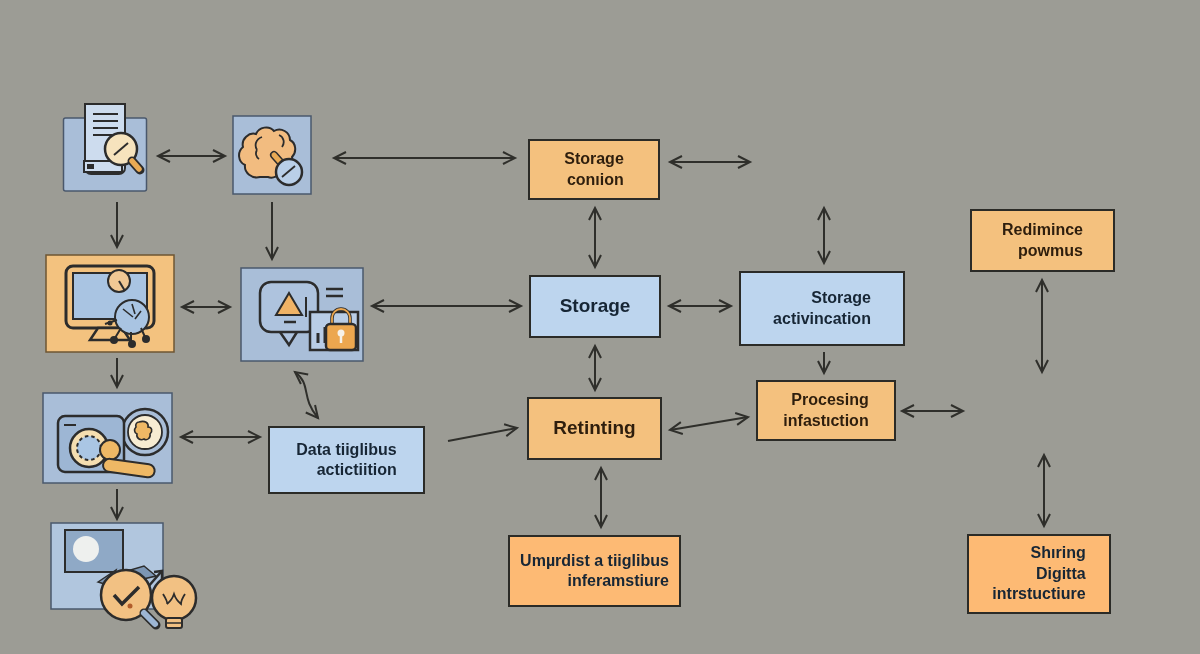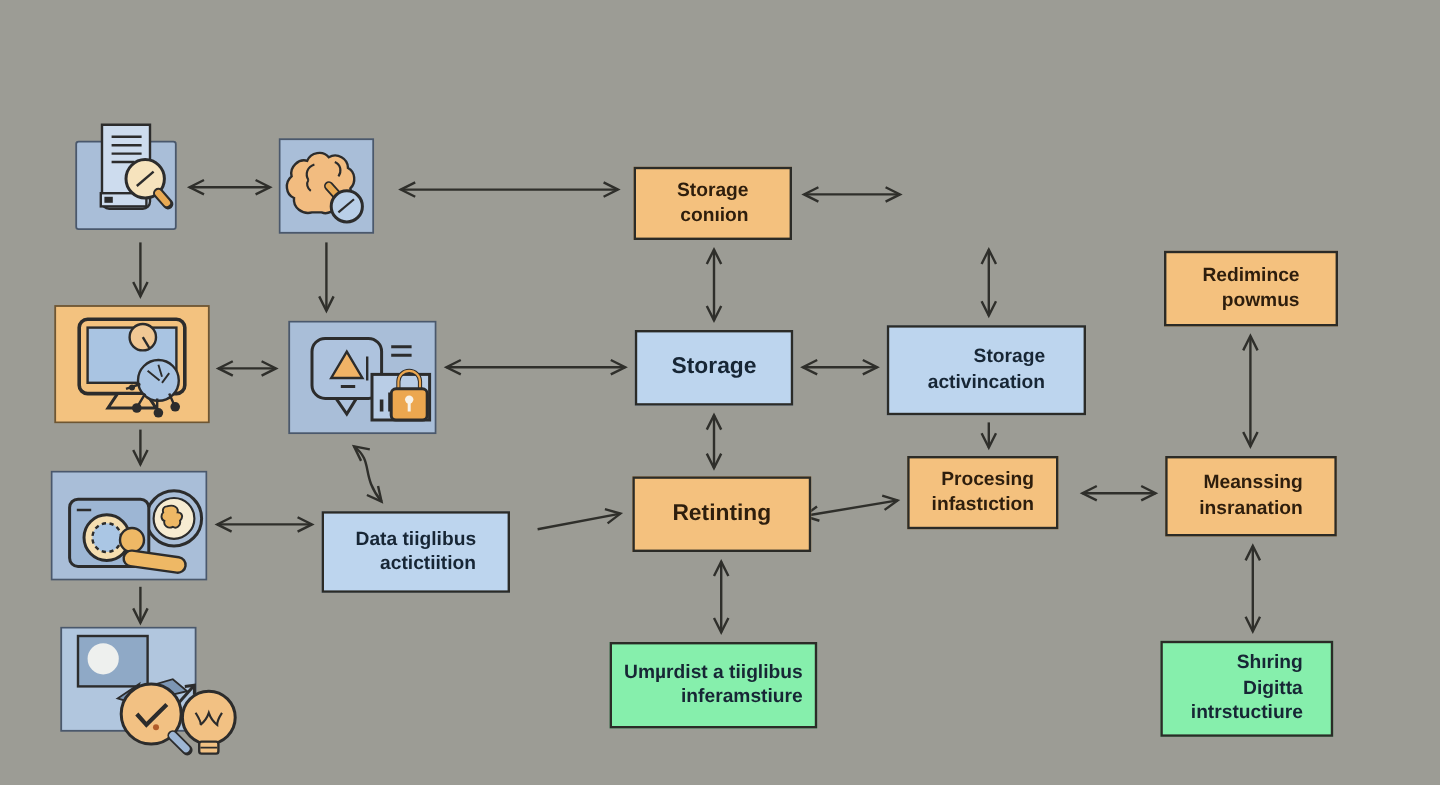--- a/index.html
+++ b/index.html
@@ -7,31 +7,31 @@
   .canvas { position:relative; width:1200px; height:654px; background:#9c9c95; overflow:hidden; }
   .title { position:absolute; top:26px; left:0; width:1200px; text-align:center; text-indent:30px;
            font-size:30px; font-weight:700; letter-spacing:.5px; color:#161513; }
   .arrows { position:absolute; left:0; top:0; width:1200px; height:654px; pointer-events:none; }
   .arrows line, .arrows path { stroke:#2f2f2b; stroke-width:2; fill:none; }
   .node { position:absolute; display:flex; align-items:center; justify-content:center; text-align:right;
           border:2px solid #2b2b27; font-weight:700; line-height:1.28; padding:1px; }
   .node-label { white-space:pre-line; }
   .orange { background:#f4c17e; color:#2e1e0d; }
   .blue   { background:#bdd5ee; color:#172635; }
-  .blue2  { background:#86efac; color:#172635; }
+  .blue2  { background:#fdba74; color:#172635; }
   .fs-lg  { font-size:19px; }
   .fs-md  { font-size:16px; }
   .n-storage-conion { left:528px; top:139px; width:132px; height:61px; }
   .n-mestestine     { left:758px; top:139px; width:131px; height:61px; }
   .n-storage        { left:529px; top:275px; width:132px; height:63px; }
   .n-activincation  { left:739px; top:271px; width:166px; height:75px; }
   .n-redimince      { left:970px; top:209px; width:145px; height:63px; }
   .n-datastoctiens  { left:268px; top:426px; width:157px; height:68px; }
-  .n-retinting      { left:527px; top:397px; width:149px; height:63px; }
-  .n-procesing      { left:756px; top:380px; width:126px; height:61px; }
+  .n-retinting      { left:527px; top:397px; width:135px; height:63px; }
+  .n-procesing      { left:756px; top:380px; width:140px; height:61px; }
   .n-meanssing      { left:971px; top:380px; width:143px; height:67px; }
   .n-umurdist       { left:508px; top:535px; width:173px; height:72px; }
   .n-shiring        { left:967px; top:534px; width:144px; height:80px; }
   .icon { position:absolute; }
   .i-doc     { left:62px;  top:101px; }
   .i-brain   { left:232px; top:115px; }
   .i-monitor { left:45px;  top:254px; }
   .i-chat    { left:240px; top:267px; }
   .i-globe   { left:42px;  top:392px; }
   .i-bulb    { left:50px;  top:522px; }
@@ -194,24 +194,20 @@
     <span class="node-label">Data tiiglibus
 actictiition</span>
   </div>
   <div class="node orange fs-lg n-retinting">
     <span class="node-label">Retinting</span>
   </div>
   <div class="node orange fs-md n-procesing">
     <span class="node-label">Procesing
 infastıction</span>
   </div>
-  <div class="node orange fs-md n-meanssing">
-    <span class="node-label">Meanssing
-insranation</span>
-  </div>
   <div class="node blue2 fs-md n-umurdist">
     <span class="node-label">Umµrdist a tiiglibus
 inferamstiure</span>
   </div>
   <div class="node blue2 fs-md n-shiring">
     <span class="node-label">Shıring
 Digitta
 intrstuctiure</span>
   </div>
 

